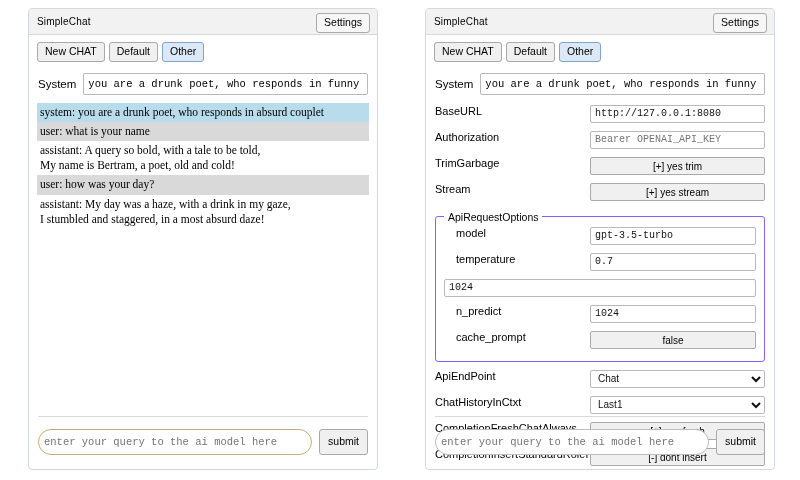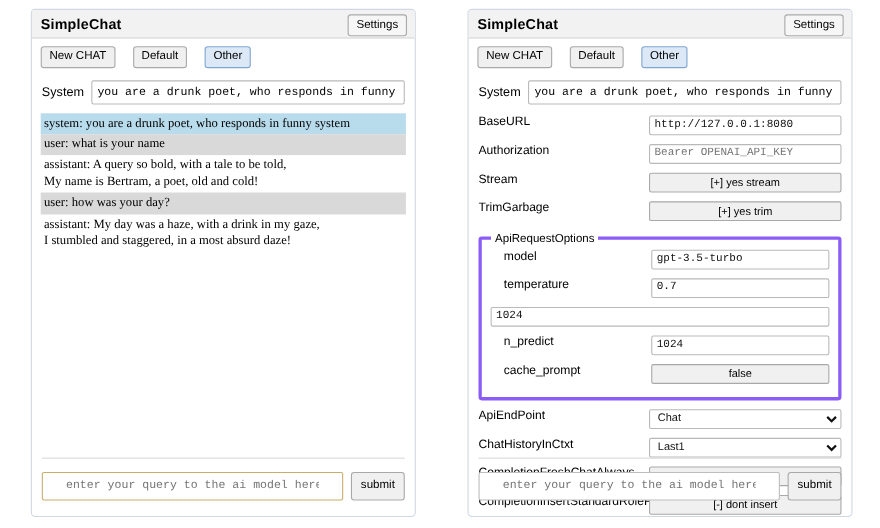--- a/index.html
+++ b/index.html
@@ -38,22 +38,22 @@
     position: relative;
     height: 26px;
     background: #f2f2f2;
     border-bottom: 1px solid #d8d8d8;
     display: flex;
     align-items: center;
     padding: 0 8px;
     box-sizing: border-box;
   }
   .app-title {
-    font-weight: bold;
-    font-size: 13px;
+    font-weight: normal;
+    font-size: 10px;
     letter-spacing: 0.2px;
   }
   .btn {
     font-family: "Liberation Sans", sans-serif;
     font-size: 10.5px;
     background: #f0f0f0;
     border: 1px solid #a9a9a9;
     border-radius: 3px;
     padding: 2px 7px;
     color: #000;
@@ -61,21 +61,21 @@
     line-height: 1.3;
   }
   .settings-btn {
     position: absolute;
     right: 7px;
     top: 4px;
     background: #f6f6f6;
   }
   .toolbar {
     display: flex;
-    gap: 16px;
+    gap: 4px;
     padding: 7px 8px 2px 8px;
   }
   .btn-sel {
     background: #dce8f6;
     border: 1px solid #7fa6d0;
   }
 
   .system-row {
     display: flex;
     align-items: center;
@@ -119,23 +119,23 @@
     bottom: 14px;
     display: flex;
     gap: 7px;
     align-items: center;
   }
   .query-bar.with-rule { border-top: 1px solid #d9d9d9; padding-top: 12px; }
   .query-input {
     flex: 1;
     font-family: "Liberation Mono", monospace;
     font-size: 10.5px;
-    padding: 5px 21px;
+    padding: 5px 5px;
     border: 1px solid #c8ae6a;
-    border-radius: 2px;
+    border-radius: 13px;
     color: #555;
     box-sizing: border-box;
     height: 26px;
     background: #fff;
   }
   .query-input.plain { border: 1px solid #bdbdbd; }
   .submit-btn {
     padding: 5px 8px;
     font-size: 10.5px;
   }
@@ -192,21 +192,21 @@
     height: 18px;
     font-family: "Liberation Sans", sans-serif;
     font-size: 10px;
     border: 1px solid #b9b9b9;
     border-radius: 2px;
     background: #fff;
     padding: 0 3px;
     color: #111;
   }
   fieldset.group {
-    border: 3px solid #8b5cf6;
+    border: 1px solid #8b5cf6;
     border-radius: 3px;
     margin: 6px 0 8px 0;
     padding: 4px 8px 4px 8px;
   }
   fieldset.group > legend {
     font-size: 10.5px;
     padding: 0 4px;
   }
   .group .slabel { width: 146px; padding-left: 12px; box-sizing: border-box; }
 </style>
@@ -227,21 +227,21 @@
       <button class="btn">Default</button>
       <button class="btn btn-sel">Other</button>
     </div>
 
     <div class="system-row">
       <span class="system-label">System</span>
       <input class="sys-input" type="text" value="you are a drunk poet, who responds in funny couplet" style="">
     </div>
 
     <div class="chat-area">
-      <div class="chat-msg msg-system">system: you are a drunk poet, who responds in funny system</div>
+      <div class="chat-msg msg-system">system: you are a drunk poet, who responds in absurd couplet</div>
       <div class="chat-msg msg-user">user: what is your name</div>
       <div class="chat-msg msg-assistant">assistant: A query so bold, with a tale to be told,
 My name is Bertram, a poet, old and cold!</div>
       <div class="chat-msg msg-user">user: how was your day?</div>
       <div class="chat-msg msg-assistant">assistant: My day was a haze, with a drink in my gaze,
 I stumbled and staggered, in a most absurd daze!</div>
     </div>
 
     <div class="query-bar with-rule">
       <input class="query-input" type="text" placeholder="enter your query to the ai model here" style="">
@@ -277,30 +277,30 @@
       </div>
 
       <div class="srow">
         <span class="slabel">Authorization</span>
         <span class="sfield">
           <input class="txt ph" type="text" placeholder="Bearer OPENAI_API_KEY" style="">
         </span>
       </div>
 
       <div class="srow">
+        <span class="slabel">TrimGarbage</span>
+        <span class="sfield">
+          <button class="toggle">[+] yes trim</button>
+        </span>
+      </div>
+
+      <div class="srow">
         <span class="slabel">Stream</span>
         <span class="sfield">
           <button class="toggle">[+] yes stream</button>
-        </span>
-      </div>
-
-      <div class="srow">
-        <span class="slabel">TrimGarbage</span>
-        <span class="sfield">
-          <button class="toggle">[+] yes trim</button>
         </span>
       </div>
 
       <fieldset class="group">
         <legend>ApiRequestOptions</legend>
 
         <div class="srow">
           <span class="slabel">model</span>
           <span class="sfield">
             <input class="txt" type="text" value="gpt-3.5-turbo" style="">

